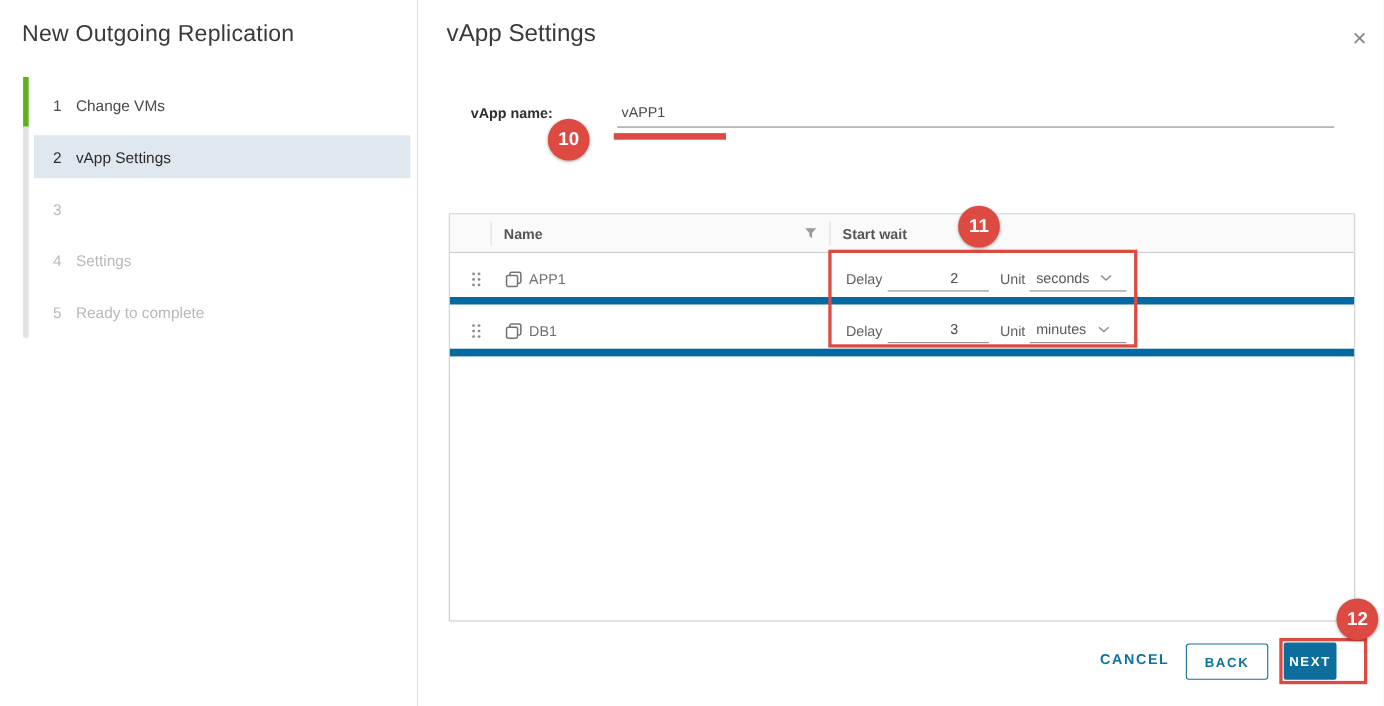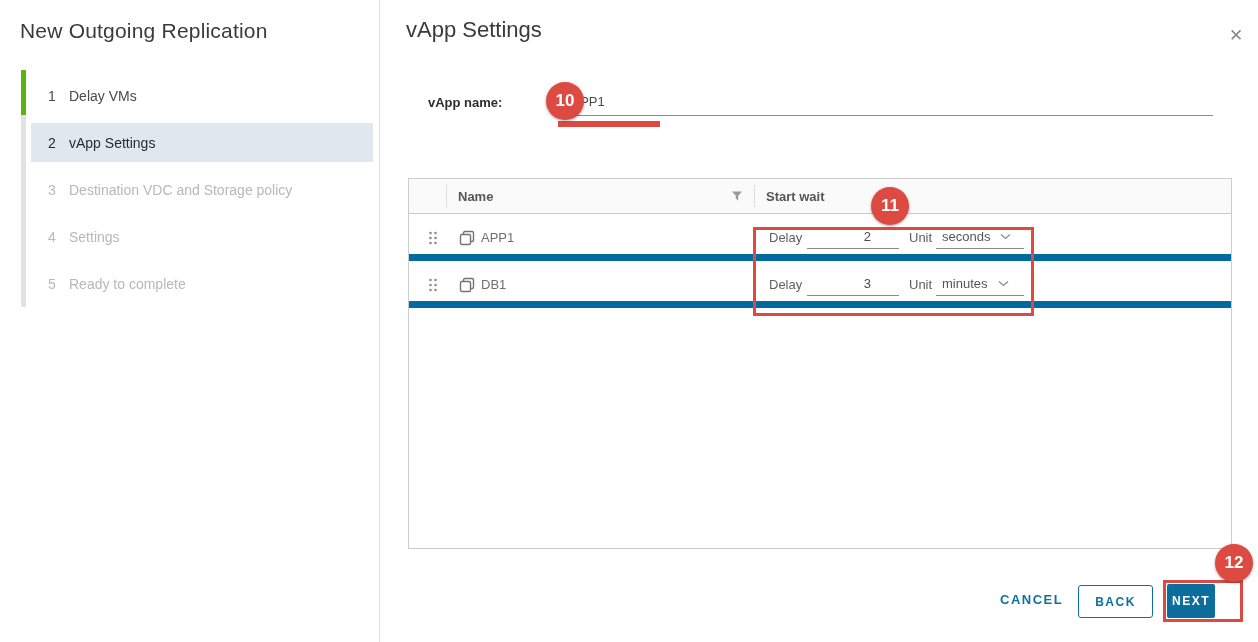--- a/index.html
+++ b/index.html
@@ -34,21 +34,21 @@
   .desc { position:absolute; font-size:13px; color:#2e2e2e; }
   .desc1 { left:405px; top:73px; }
   .desc2 { left:405px; top:154px; }
   .vapp-label { position:absolute; left:428px; top:95px; font-size:13px; font-weight:700; color:#2e2e2e; }
   .vapp-input {
     position:absolute; left:561px; top:90px; width:652px; height:26px;
     border:none; border-bottom:1px solid #8a8a8a; background:transparent;
     font-family:"Liberation Sans", sans-serif; font-size:13px; color:#4a4a4a; padding:0 0 2px 4px;
   }
   
-  .grid { position:absolute; left:408px; top:178px; width:824px; height:371px; border:1px solid #ccc; background:#fff; }
+  .grid { position:absolute; left:408px; top:194px; width:824px; height:371px; border:1px solid #ccc; background:#fff; }
   .grid-header { position:relative; height:35px; background:#fafafa; border-bottom:1px solid #ccc; }
   .col-head { position:absolute; top:0; height:35px; line-height:35px; font-size:13px; font-weight:700; color:#565656; }
   .col-head.name { left:49px; }
   .col-head.startwait { left:357px; }
   .head-divider { position:absolute; top:6px; width:1px; height:22px; background:#ddd; }
   .hd1 { left:37px; } .hd2 { left:345px; }
   .filter-btn { position:absolute; left:318px; top:8px; width:20px; height:20px; border:none; background:none; cursor:pointer; }
   .grid-row { position:relative; height:47px; border-bottom:7px solid #0369a1; background:#fff; }
   .drag-handle { position:absolute; left:19px; top:17px; width:10px; height:14px; cursor:grab; }
   .vm-icon { position:absolute; left:50px; top:16px; width:16px; height:16px; }
@@ -80,49 +80,48 @@
     position:absolute; left:1167px; top:584px; width:48px; height:34px;
     background:#0d6e9e; border:none; border-radius:2px;
     font-size:12px; font-weight:700; letter-spacing:1.5px; color:#fff; cursor:pointer;
   }
   
   .ann-circle {
     position:absolute; width:38px; height:38px; border-radius:50%; background:#dd4a42;
     color:#fff; font-size:17px; font-weight:700; display:flex; align-items:center; justify-content:center;
     box-shadow:0 1px 3px rgba(0,0,0,.35); z-index:7;
   }
-  .ann-c10 { left:498px; top:82px;margin-left:48px; }
+  .ann-c10 { left:498px; top:108px; }
   .ann-c11 { left:871px; top:187px; }
   .ann-c12 { left:1215px; top:544px; }
   .ann-rect { position:absolute; border:3px solid #dd4a42; z-index:6; pointer-events:none; }
   .ann-r11 { left:753px; top:227px; width:281px; height:89px; }
   .ann-r12 { left:1163px; top:580px; width:80px; height:42px; }
   .ann-underline { position:absolute; left:558px; top:121px; width:102px; height:6px; background:#dd4a42; z-index:5; }
 </style>
 </head>
 <body>
 
 <div id="app">
 
   <div>
     <div class="wizard-title">New Outgoing Replication</div>
     <div class="step-track"></div>
     <div class="step-track-done"></div>
     <ul class="steps">
       <li class="step done">
         <span class="num">1</span>
-        <span>Delay VMs</span>
+        <span>Change VMs</span>
       </li>
       <li class="step active">
         <span class="num">2</span>
         <span>vApp Settings</span>
       </li>
       <li class="step pending">
         <span class="num">3</span>
-        <span>Destination VDC and Storage policy</span>
       </li>
       <li class="step pending">
         <span class="num">4</span>
         <span>Settings</span>
       </li>
       <li class="step pending">
         <span class="num">5</span>
         <span>Ready to complete</span>
       </li>
     </ul>

